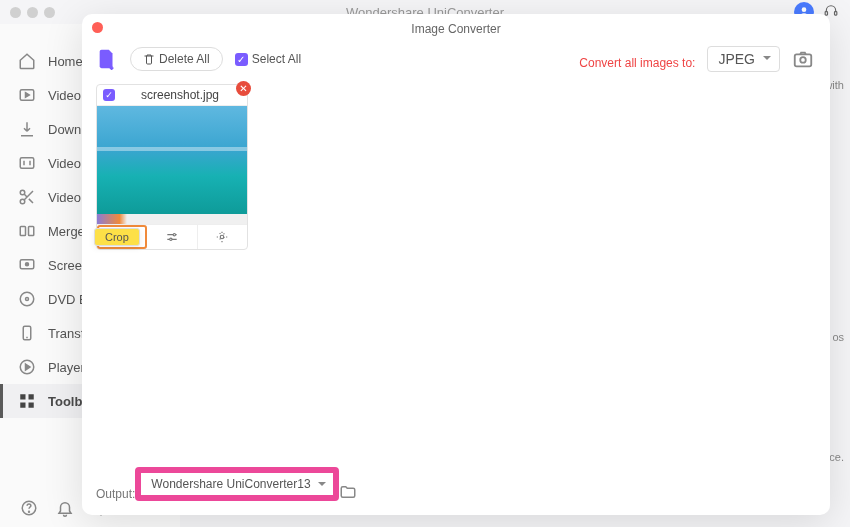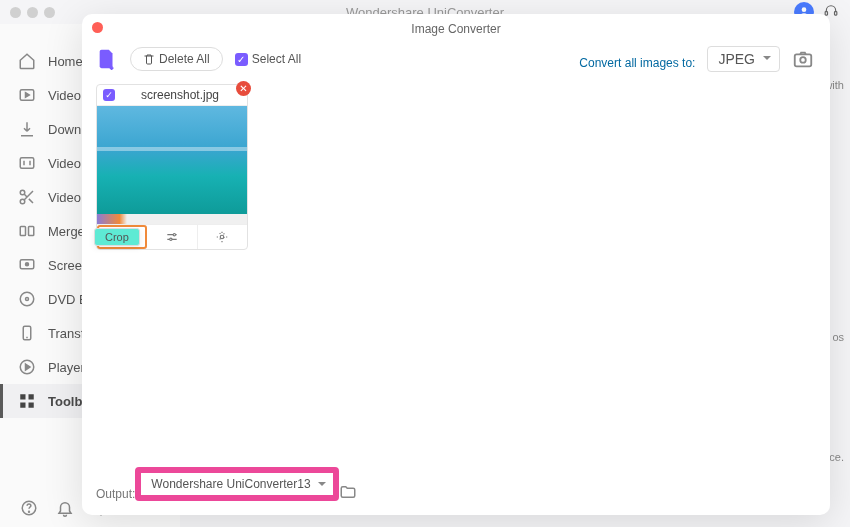--- a/index.html
+++ b/index.html
@@ -28,41 +28,41 @@
   .modal-title-row { height: 22px; display: flex; align-items: flex-end; position: relative; }
   .close-dot { position: absolute; left: 10px; top: 8px; width: 11px; height: 11px; border-radius: 50%; background: #ff5f57; cursor: pointer; }
   .modal-title { flex: 1; text-align: center; font-size: 12px; color: #666; padding-top: 4px; }
 
   .modal-toolbar { display: flex; align-items: center; padding: 10px 16px 8px 14px; gap: 12px; }
   .add-file { width: 22px; height: 22px; color: #7a5cff; cursor: pointer; display:inline-flex;}
   .btn-delete { border: 1px solid #ddd; border-radius: 14px; padding: 4px 12px; font-size: 12px; color: #555; background: #fff; cursor: pointer; display: inline-flex; align-items: center; gap: 4px; }
   .selectall { display: inline-flex; align-items: center; gap: 4px; font-size: 12px; color: #555; cursor: pointer; }
   .chk { width: 13px; height: 13px; border-radius: 3px; background: #7a5cff; display: inline-flex; align-items: center; justify-content: center; color: #fff; font-size: 10px; }
   .spacer { flex: 1; }
-  .convert-label { font-size: 12px; color: #0369a1; margin-top: 8px; }
+  .convert-label { font-size: 12px; color: #ef4444; margin-top: 8px; }
   .format-select { border: 1px solid #ddd; border-radius: 4px; padding: 4px 24px 4px 10px; font-size: 14px; color: #555; background: #fff; cursor: pointer; position: relative; min-width: 62px; }
   .format-select::after { content: ""; position: absolute; right: 8px; top: 9px; border: 4px solid transparent; border-top-color: #888; }
   .camera-btn { width: 22px; height: 22px; color: #888; cursor: pointer; display:inline-flex; align-items:center; justify-content:center;}
 
   .modal-body { flex: 1; padding: 4px 14px; position: relative; }
 
   
   .thumb-card { width: 152px; border: 1px solid #e2e2e2; border-radius: 4px; overflow: visible; background: #fff; position: relative; }
   .thumb-head { display: flex; align-items: center; padding: 3px 6px; gap: 4px; border-bottom: 1px solid #eee; position: relative; }
   .thumb-head .fname { flex: 1; text-align: center; font-size: 12px; color: #444; }
   .thumb-head .del { position: absolute; right: -4px; top: -4px; width: 15px; height: 15px; border-radius: 50%; background: #e74c3c; color:#fff; display:flex; align-items:center; justify-content:center; font-size:10px; cursor:pointer;}
   .thumb-img { height: 108px; background: linear-gradient(to bottom, #5fb8e0 0%, #3aa5d0 40%, #17b1b3 65%, #0e9b99 100%); position: relative; }
   .thumb-img::before { content:""; position:absolute; left:0; right:0; top:38%; height:4px; background: rgba(255,255,255,.4); }
   .thumb-img-foot { height: 10px; background: linear-gradient(to right, #8b7bd6 0%, #f08a3a 15%, #f0f0f0 20%, #f0f0f0 100%); }
   .thumb-actions { display: flex; border-top: 1px solid #eee; }
   .thumb-actions .act { flex: 1; height: 24px; display: flex; align-items: center; justify-content: center; color: #777; cursor: pointer; border-right: 1px solid #eee; }
   .thumb-actions .act:last-child { border-right: none; }
   .thumb-actions .crop-act { outline: 2px solid #f08a3a; outline-offset: -2px; border-radius: 3px; }
 
-  .tooltip { position: absolute; left: 12px; top: 148px; background: #5eead4; border: 1px solid #ddd; border-radius: 3px; padding: 2px 10px; font-size: 11px; color: #555; box-shadow: 0 2px 6px rgba(0,0,0,.08); }
+  .tooltip { position: absolute; left: 12px; top: 148px; background: #fde047; border: 1px solid #ddd; border-radius: 3px; padding: 2px 10px; font-size: 11px; color: #555; box-shadow: 0 2px 6px rgba(0,0,0,.08); }
 
   .modal-footer { display: flex; align-items: flex-end; padding: 10px 16px 14px 14px; gap: 0; }
   .out-label { font-size: 12px; color: #777; }
   .out-select { border: 6px solid #ec4899; border-radius: 4px; padding: 4px 22px 4px 10px; font-size: 12px; color: #555; background: #fff; cursor: pointer; position: relative; }
   .out-select::after { content: ""; position: absolute; right: 7px; top: 9px; border: 4px solid transparent; border-top-color: #888; }
   .folder-btn { width: 18px; height: 18px; color: #888; cursor: pointer; display:inline-flex;}
   .convert-btn { background: #7a9eff; color: #fff; border: none; border-radius: 16px; padding: 8px 22px; font-size: 13px; cursor: pointer; }
 
   
   .bgtxt { position:absolute; right: 6px; font-size:11px; color:#888; line-height:1.4; }

